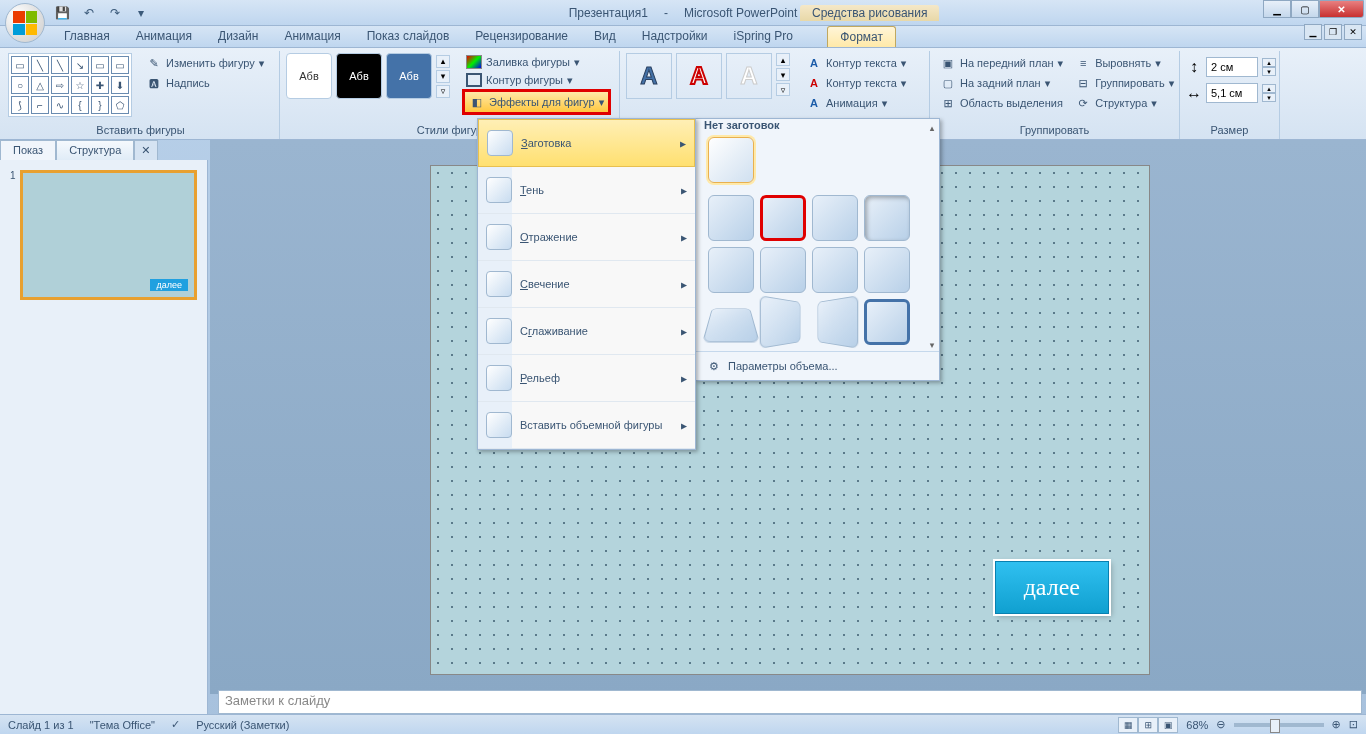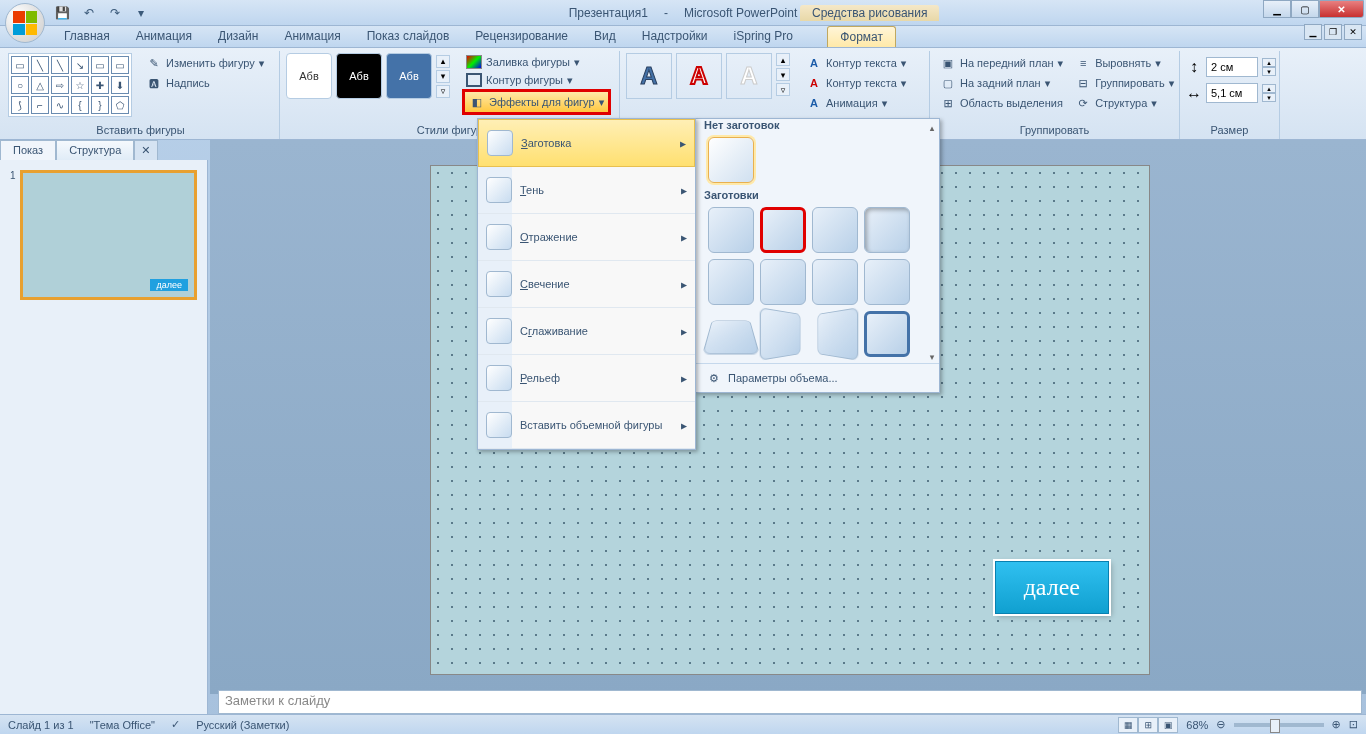--- a/index.html
+++ b/index.html
@@ -344,21 +344,20 @@
 </div>
 
 <div class="preset-submenu">
   <div class="scroll-indicator">
       <span>▴</span>
     </div>
   <div class="submenu-header">Нет заготовок</div>
   <div class="preset-row">
     <div class="preset-item none"></div>
   </div>
-  <div class="submenu-header">Заготовки</div>
   <div class="preset-row">
     <div class="preset-item p"></div>
     <div class="preset-item p highlighted"></div>
     <div class="preset-item p"></div>
     <div class="preset-item p" style="box-shadow:inset 2px 2px 4px rgba(0,0,0,0.3)"></div>
     <div class="preset-item p"></div>
     <div class="preset-item p"></div>
     <div class="preset-item p"></div>
     <div class="preset-item p"></div>
     <div class="preset-item p" style="transform:perspective(80px) rotateX(45deg)"></div>

